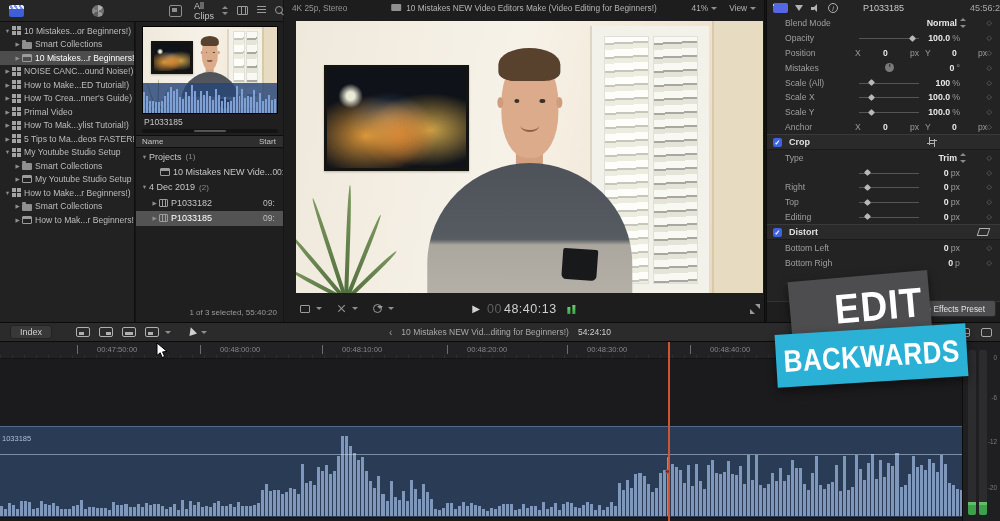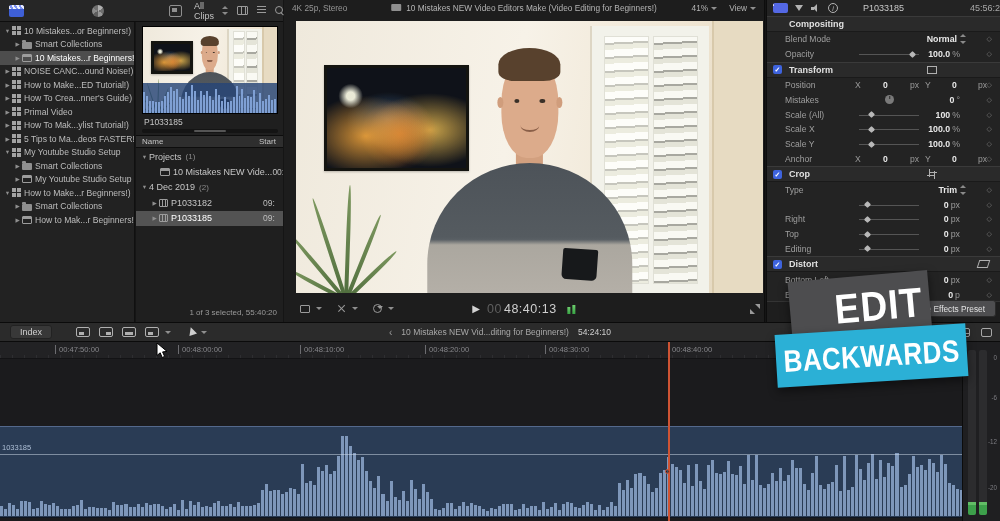--- a/index.html
+++ b/index.html
@@ -207,25 +207,25 @@
   .skim-toggle{width:15px;height:6px;border-radius:3px;background:#5858d8;position:relative;}
   .skim-toggle::after{content:"";position:absolute;right:1px;top:1px;width:4px;height:4px;border-radius:50%;background:#dfe0ff;}
   .sq-ic{width:11px;height:9px;border:1.2px solid #a8a8a8;border-radius:2px;}
   .sq-ic.b{background:linear-gradient(transparent 0 4px,#a8a8a8 4px 5.2px,transparent 5.2px);}
 
   
   .timeline{position:absolute;left:0;top:342px;width:962px;height:179px;background:#1b1b1d;overflow:hidden;}
   .ruler{position:absolute;left:0;right:0;top:0;height:17px;background:#222224;border-bottom:1px solid #131315;
     background-image:repeating-linear-gradient(90deg,#2e2e31 0 1px,transparent 1px 12px);
     background-size:100% 4px;background-position:0 13px;background-repeat:no-repeat;}
-  .tick{position:absolute;top:3px;display:flex;align-items:center;gap:3px;font-size:7.6px;color:#87878b;white-space:nowrap;}
+  .tick{position:absolute;top:3px;display:flex;align-items:center;gap:19px;font-size:7.6px;color:#87878b;white-space:nowrap;margin-left:22px;}
   .tickbar{width:1px;height:9px;background:#6c6c70;display:inline-block;}
   .clip{position:absolute;left:0;top:84px;width:100%;height:92px;background:#2a3c55;
     border-top:1px solid #54698c;border-bottom:1px solid #0e1520;}
-  .clip-label{position:absolute;left:2px;top:16px;font-size:7.5px;color:#aebfd6;z-index:4;}
+  .clip-label{position:absolute;left:2px;top:7px;font-size:7.5px;color:#aebfd6;z-index:4;}
   .volline{position:absolute;left:0;right:0;top:27px;height:1px;background:rgba(210,222,235,.5);z-index:3;}
   .wave{position:absolute;left:0;right:0;bottom:1px;height:88px;display:flex;align-items:flex-end;}
   .wave i{flex:1;margin-right:1px;background:#7e97ba;}
   .playhead{position:absolute;top:0;bottom:0;width:1.6px;background:#cf5434;z-index:8;}
   .ph-handle{position:absolute;left:-3.2px;top:127px;width:5px;height:5px;border:1.6px solid #cf5434;border-radius:50%;background:rgba(20,10,5,.5);}
   .meters{position:absolute;left:962px;top:342px;width:38px;height:179px;background:#1f1f21;border-left:1px solid #0c0c0c;}
   .mbar{position:absolute;top:8px;bottom:6px;width:8px;background:#2c2c2e;border-radius:2px;}
   .mbar.m1{left:5px;}.mbar.m2{left:16px;}
   .mbar::after{content:"";position:absolute;left:0;right:0;bottom:0;height:13px;border-radius:0 0 2px 2px;
     background:linear-gradient(#62bd66 0 3px,#3da04b 3px);}
@@ -537,40 +537,32 @@
   <div class="inspector">
     <div class="ihead">
       <span class="insp-film"></span>
       <span class="insp-filter"></span>
       <span class="insp-speaker"></span>
       <span class="insp-info">i</span>
       <span class="ihead-title">P1033185</span>
       <span class="ihead-tc">45:56:2</span>
     </div>
     <div class="isections">
-        <div class="isec-h">
-          <span class="title-noncb">Compositing</span>
-        </div>
         <div class="prow">
           <span class="plabel">Blend Mode</span>
           <span class="pval"><b>Normal</b><span class="updown"></span></span>
           <span class="kf">◇</span>
         </div>
         <div class="prow">
           <span class="plabel">Opacity</span>
           <span class="slider">
             <span class="sl-thumb" style="left: 85%;"></span>
           </span>
           <span class="pval"><b>100.0</b><span class="unit">%</span></span>
           <span class="kf">◇</span>
-        </div>
-        <div class="isec-h">
-          <span class="cb">✓</span>
-          <span>Transform</span>
-          <span class="sic sic-rect"></span>
         </div>
         <div class="prow">
           <span class="plabel">Position</span>
           <span class="xygroup xg">
             <span class="axis">X</span>
             <b>0</b>
             <span class="unit">px</span>
           </span>
           <span class="xygroup yg">
             <span class="axis">Y</span>

